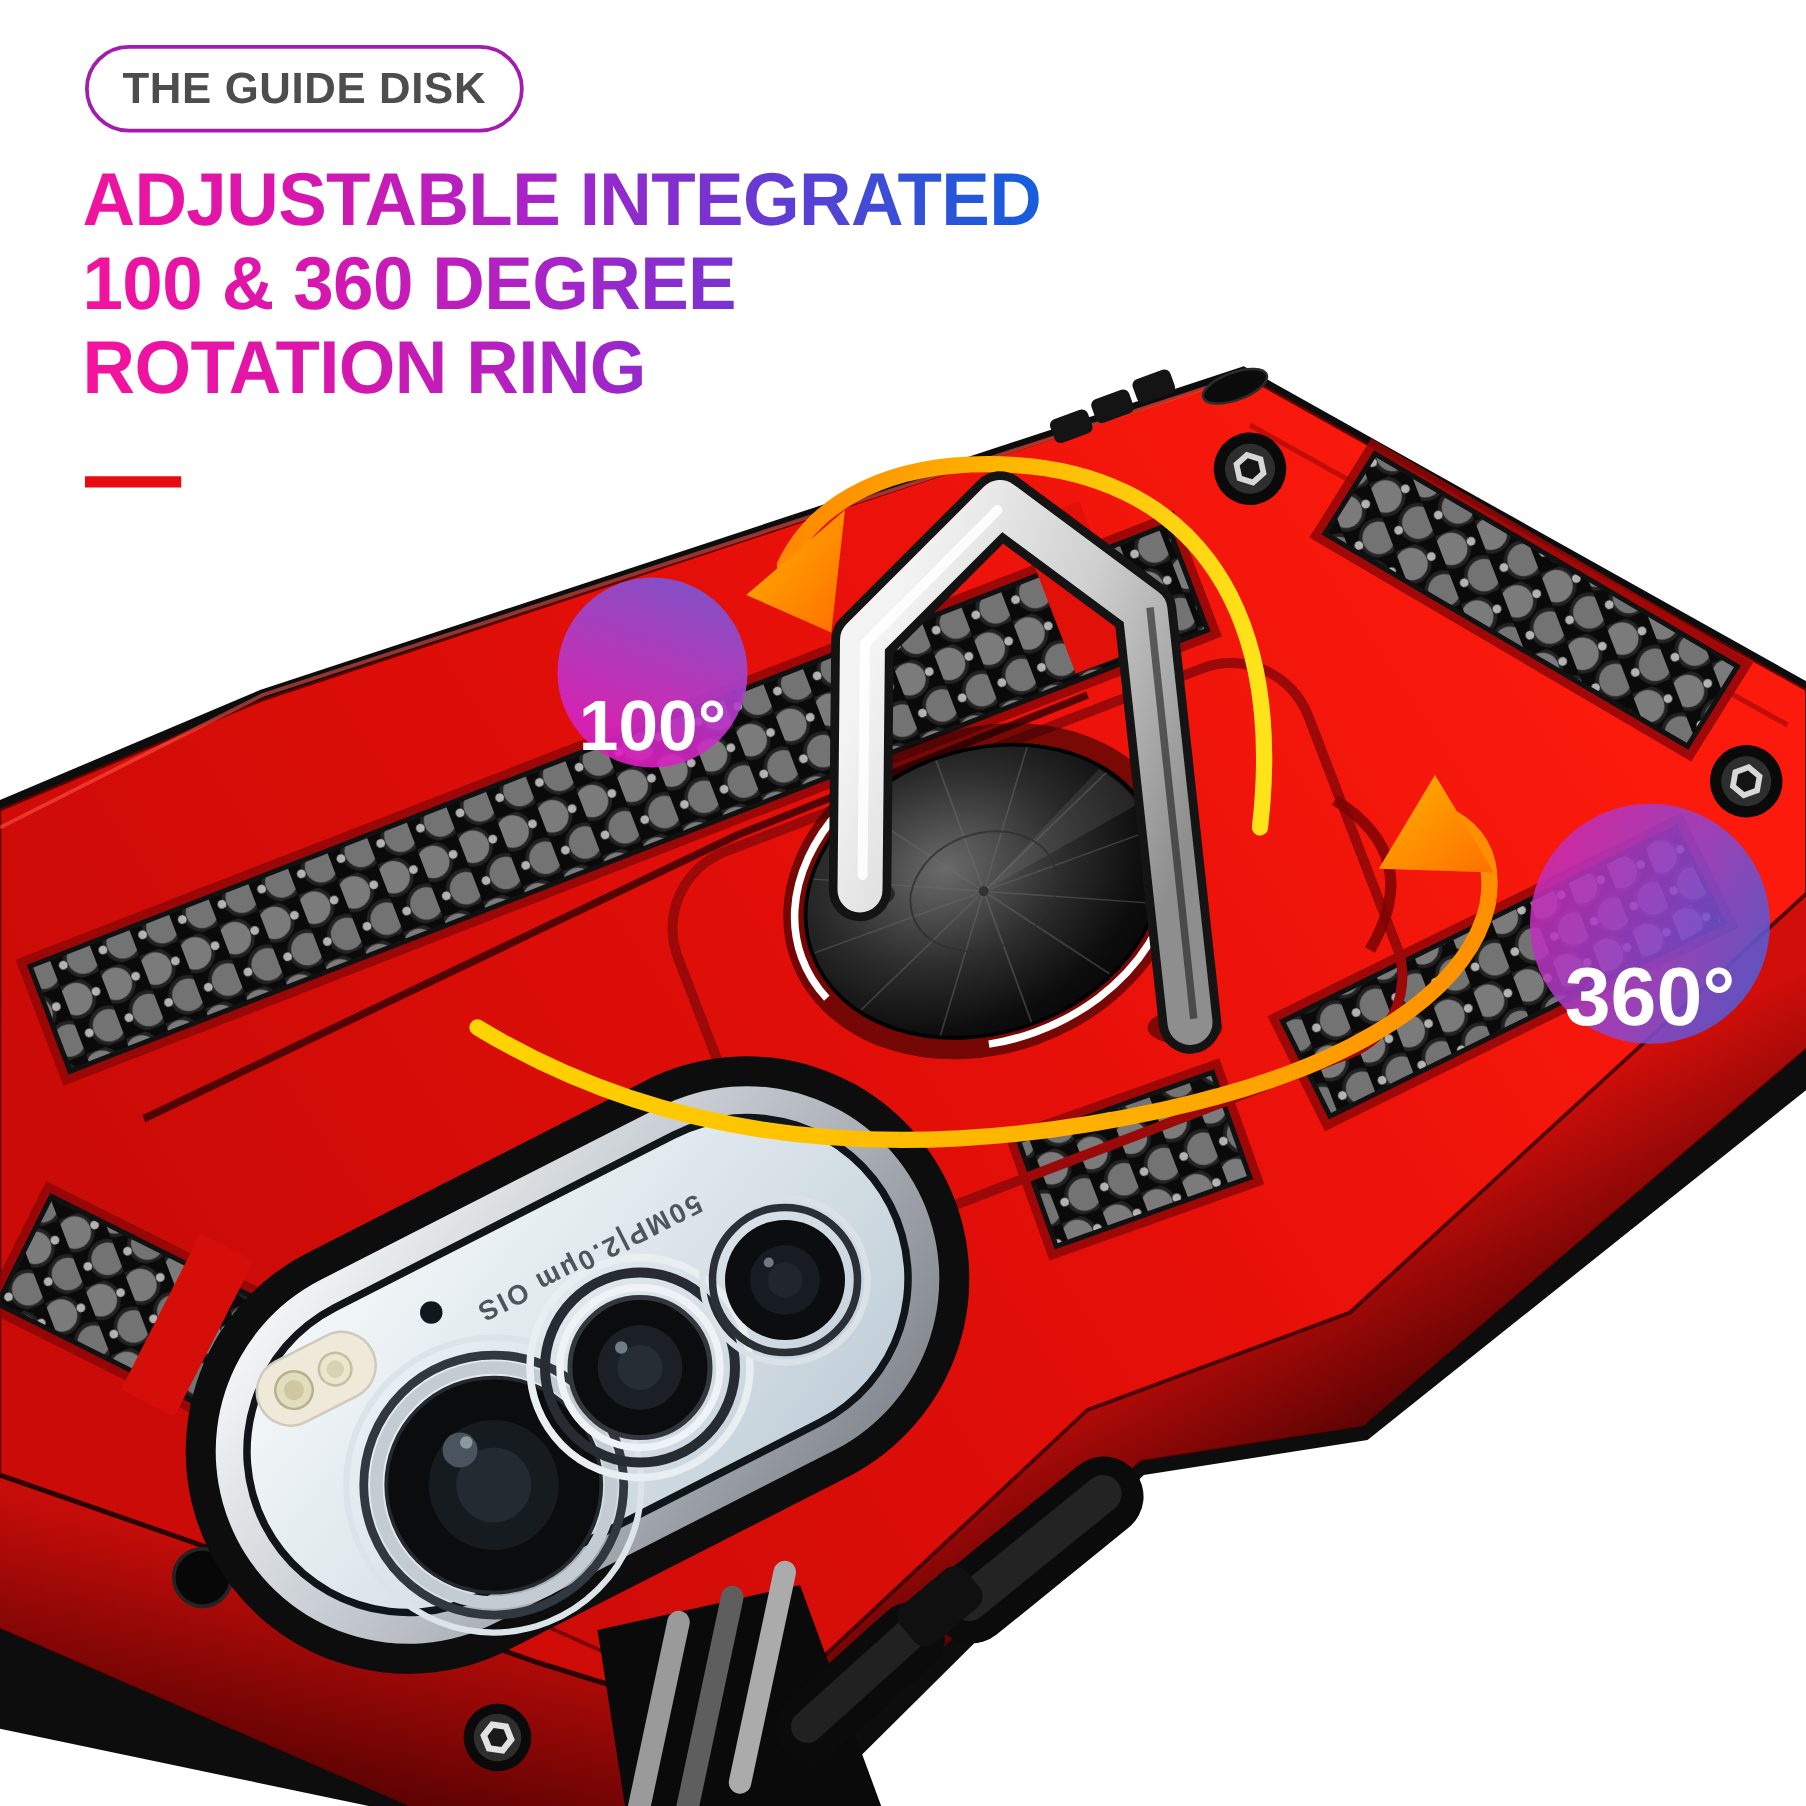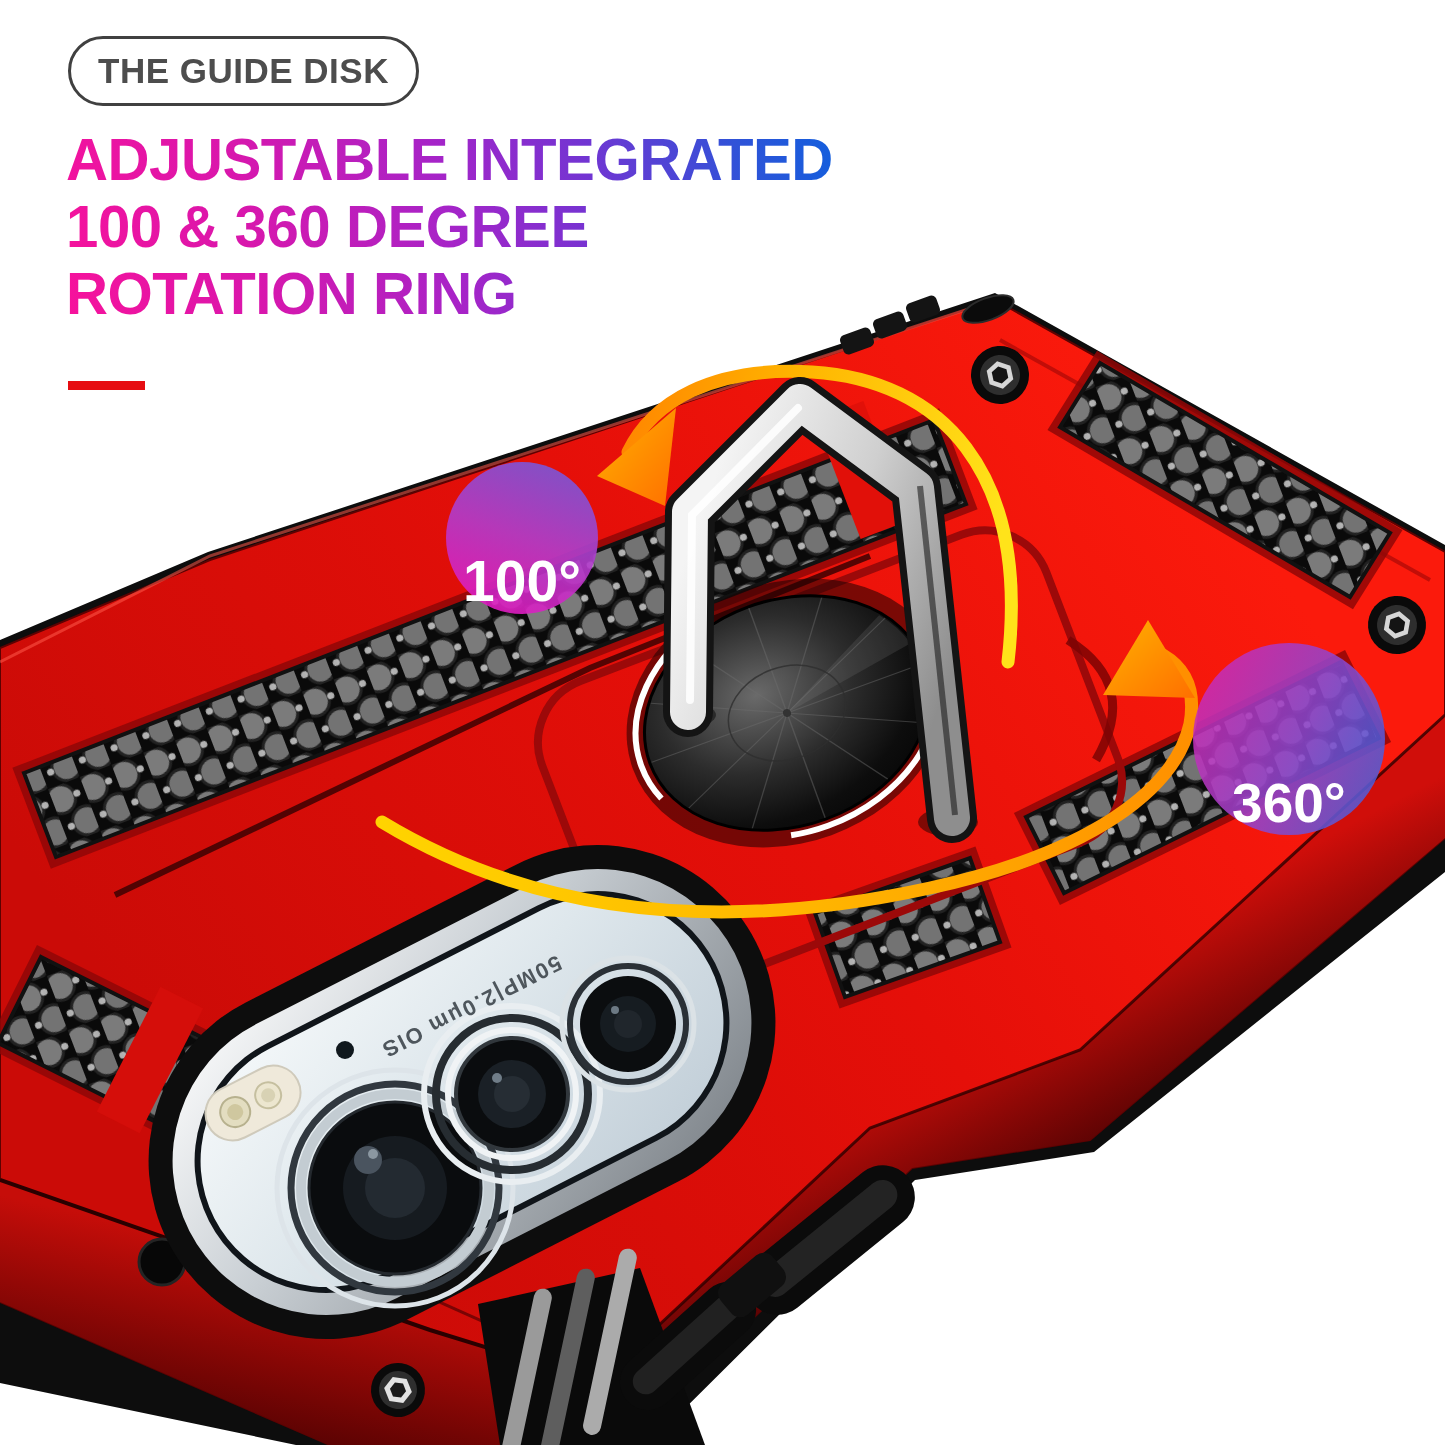--- a/index.html
+++ b/index.html
@@ -1,37 +1,37 @@
 <!DOCTYPE html>
 <html><head>
 <meta charset="utf-8">
 <style>
   html,body{margin:0;padding:0;background:#ffffff;}
   .stage{position:relative;width:1445px;height:1445px;background:#ffffff;overflow:hidden;
          font-family:"Liberation Sans",sans-serif;}
   .stage svg{position:absolute;left:0;top:0;z-index:1;}
 
   .brand-pill{position:absolute;left:68px;top:36px;z-index:2;display:inline-flex;align-items:center;
-    height:64px;padding:0 27px;border:3px solid #404040;border-radius:36px;
+    height:64px;padding:0 27px;border:3px solid #a21caf;border-radius:36px;
     font-size:35px;font-weight:700;color:#4d4d4d;letter-spacing:.5px;}
 
   .title{position:absolute;left:66px;top:126px;z-index:2;margin:0;
     font-size:60px;line-height:67px;font-weight:700;letter-spacing:-.5px;
     transform:scaleX(.97);transform-origin:left top;
     background:linear-gradient(78deg,#f7129b 0%,#d817ad 25%,#a624c8 50%,#7434d2 68%,#2e53d8 88%,#135fdd 100%);
     -webkit-background-clip:text;background-clip:text;color:transparent;}
   .title span{display:block;}
 
   .accent-dash{position:absolute;left:68px;top:381px;width:77px;height:9px;background:#e60d12;z-index:2;}
 
   .badge{position:absolute;z-index:3;border-radius:50%;display:flex;align-items:flex-end;justify-content:center;
     color:#ffffff;font-weight:700;}
   .badge-100{left:446px;top:462px;width:152px;height:152px;font-size:57px;
     background:linear-gradient(200deg,rgba(111,91,216,.92) 0%,rgba(177,60,204,.9) 50%,rgba(236,19,188,.9) 100%);}
-  .badge-360{left:1193px;top:643px;width:192px;height:192px;font-size:55px;
+  .badge-360{left:1224px;top:643px;width:192px;height:192px;font-size:66px;
     background:linear-gradient(115deg,rgba(208,40,178,.88) 5%,rgba(143,70,204,.88) 55%,rgba(69,96,216,.88) 95%);}
 </style>
 </head>
 <body>
 
 <div class="stage">
 
   <svg width="1445" height="1445" viewBox="0 0 1445 1445">
     <defs>
       <pattern id="hex" width="34" height="58" patternUnits="userSpaceOnUse" patternTransform="rotate(-21)">

